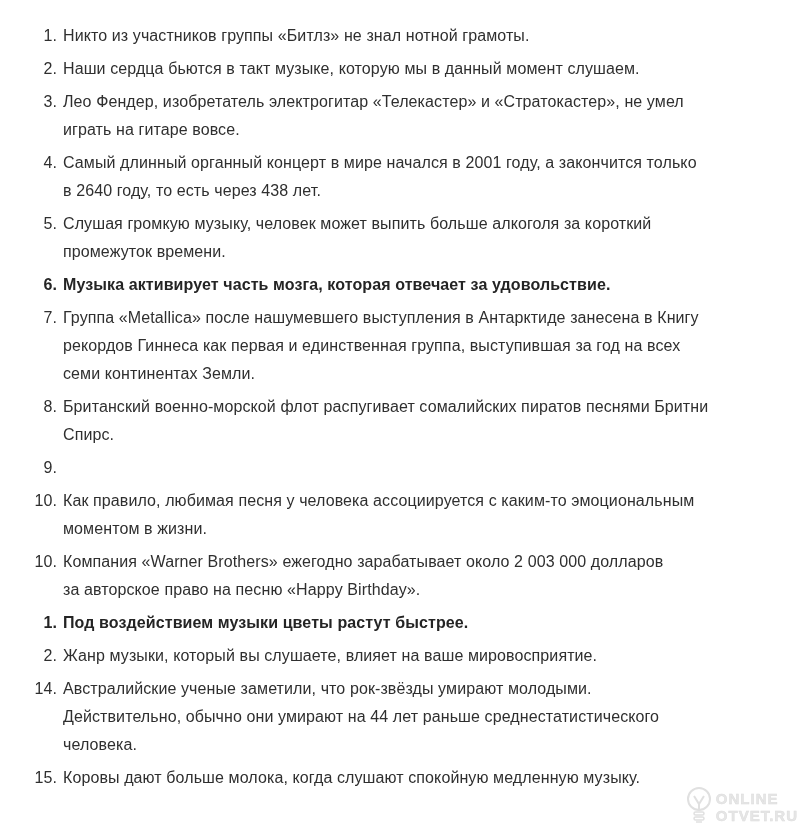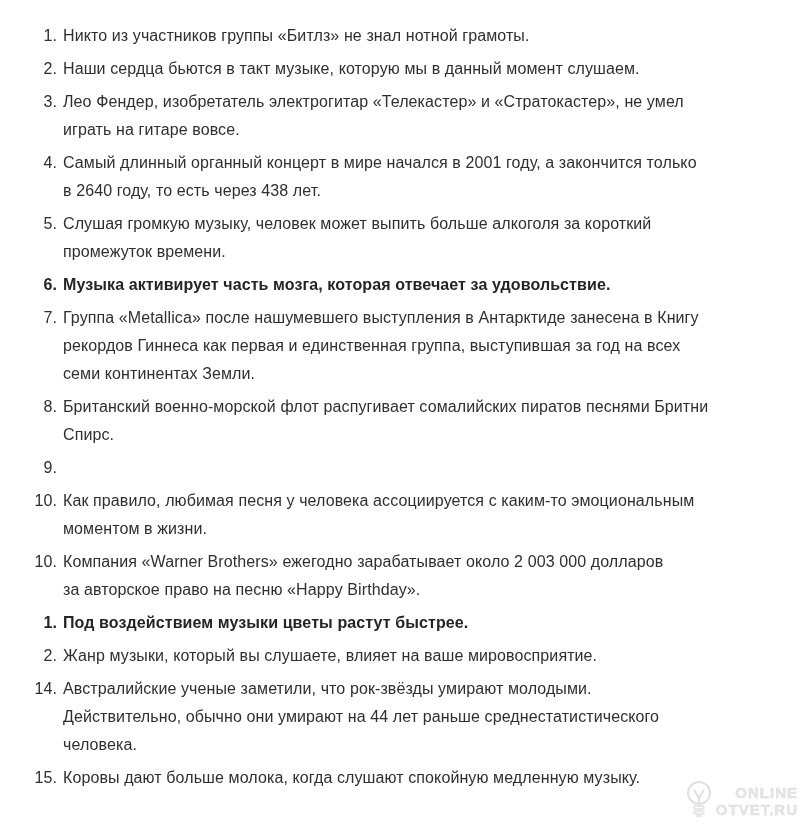--- a/index.html
+++ b/index.html
@@ -36,26 +36,25 @@
     max-width: 710px;
   }
   .item.bold .num,
   .item.bold .txt {
     font-weight: 700;
     color: #242424;
   }
   .watermark {
     position: absolute;
     right: 2px;
-    bottom: 16px;
+    bottom: 10px;
     display: flex;
     align-items: center;
     gap: 2px;
     user-select: none;
-    text-align: right;
   }
   .watermark .wm-text {
     display: flex;
     flex-direction: column;
     font-weight: 700;
     font-size: 15px;
     line-height: 17px;
     letter-spacing: 1px;
     color: #e6e6e6;
     -webkit-text-stroke: 0.5px #dcdcdc;

